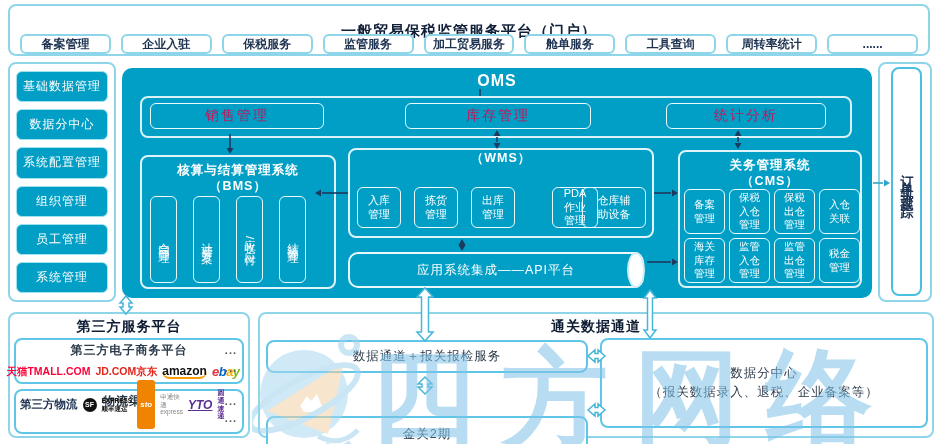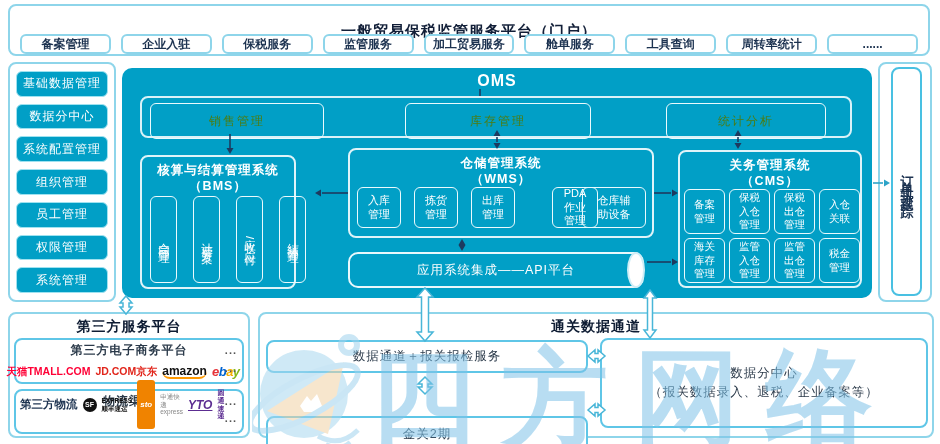--- a/index.html
+++ b/index.html
@@ -17,21 +17,21 @@
   
   .sidebar{left:8px;top:62px;width:108px;height:240px;border:2px solid #8ed5ea;border-radius:8px;background:#fff;
            display:flex;flex-direction:column;gap:7px;padding:7px 6px;}
   .side-btn{flex:1;background:#019fc6;border:1px solid #9fe2f0;border-radius:6px;color:#fff;font-size:12px;
             display:flex;align-items:center;justify-content:center;letter-spacing:1px;}
 
   
   .oms{left:122px;top:68px;width:750px;height:230px;background:#019fc6;border-radius:10px;}
   .oms-title{text-align:center;color:#fff;font-weight:bold;font-size:16px;letter-spacing:1px;padding-top:4px;}
   .oms-row{left:140px;top:96px;width:712px;height:42px;border:2px solid #d9f2f8;border-radius:8px;}
-  .module{height:36px;top:103px;border:1.5px solid #eafafd;border-radius:6px;color:#4d7c0f;font-size:12px;
+  .module{height:26px;top:103px;border:1.5px solid #eafafd;border-radius:6px;color:#be185d;font-size:14px;
           display:flex;align-items:center;justify-content:center;letter-spacing:2px;}
   .subsys{border:2px solid #dff4f9;border-radius:8px;color:#fff;}
   .subsys-title{text-align:center;font-size:12.5px;font-weight:bold;line-height:1.3;padding-top:5px;letter-spacing:1px;}
   .vbox{top:196px;width:27px;height:87px;border:1.5px solid #eafafd;border-radius:6px;color:#fff;font-size:11.5px;
         writing-mode:vertical-rl;display:flex;align-items:center;justify-content:center;letter-spacing:3px;}
   .wms-item{top:187px;height:41px;border:1.5px solid #eafafd;border-radius:6px;color:#fff;font-size:11px;
             line-height:1.22;display:flex;align-items:center;justify-content:center;text-align:center;padding:0 10px;}
   .cms-item{width:41px;height:45px;border:1.5px solid #eafafd;border-radius:6px;color:#fff;font-size:10.5px;
             line-height:1.3;display:flex;align-items:center;justify-content:center;text-align:center;padding:0 5px;}
   .api-bar{left:348px;top:252px;width:296px;height:36px;border:2px solid #e8f8fc;border-radius:10px;color:#fff;
@@ -96,43 +96,41 @@
       <div class="tab">......</div>
     </div>
   </div>
 
   <div class="abs sidebar">
     <div class="side-btn">基础数据管理</div>
     <div class="side-btn">数据分中心</div>
     <div class="side-btn">系统配置管理</div>
     <div class="side-btn">组织管理</div>
     <div class="side-btn">员工管理</div>
-    <div class="side-btn">权限管理</div>
     <div class="side-btn">系统管理</div>
   </div>
 
   <div class="abs oms">
     <div class="oms-title">OMS</div>
   </div>
   <div class="abs oms-row"></div>
   <div class="abs module" style="left:150px;width:174px;">销售管理</div>
   <div class="abs module" style="left:405px;width:186px;">库存管理</div>
   <div class="abs module" style="left:666px;width:160px;">统计分析</div>
 
-  <div class="abs subsys" style="left:140px;top:155px;width:156px;height:134px;">
+  <div class="abs subsys" style="left:140px;top:155px;width:196px;height:134px;">
     <div class="subsys-title">核算与结算管理系统</div>
     <div class="subsys-title" style="padding-top:0;">（BMS）</div>
   </div>
   <div class="abs vbox" style="left:150px;">合同管理</div>
   <div class="abs vbox" style="left:193px;">计费方案</div>
   <div class="abs vbox" style="left:236px;">应收/应付</div>
   <div class="abs vbox" style="left:279px;">结算管理</div>
 
   <div class="abs subsys" style="left:348px;top:148px;width:306px;height:90px;">
-    <div class="subsys-title">仓储管理系统</div>
     <div class="subsys-title" style="padding-top:0;">（WMS）</div>
   </div>
   <div class="abs wms-item" style="left:357px;width:44px;">入库管理</div>
   <div class="abs wms-item" style="left:414px;width:44px;">拣货管理</div>
   <div class="abs wms-item" style="left:471px;width:44px;">出库管理</div>
   <div class="abs wms-item" style="left:528px;width:46px;margin-left:24px;">PDA作业管理</div>
   <div class="abs wms-item" style="left:582px;width:64px;padding:0 11px;">仓库辅助设备</div>
 
   <div class="abs subsys" style="left:678px;top:150px;width:184px;height:138px;">
     <div class="subsys-title">关务管理系统</div>

